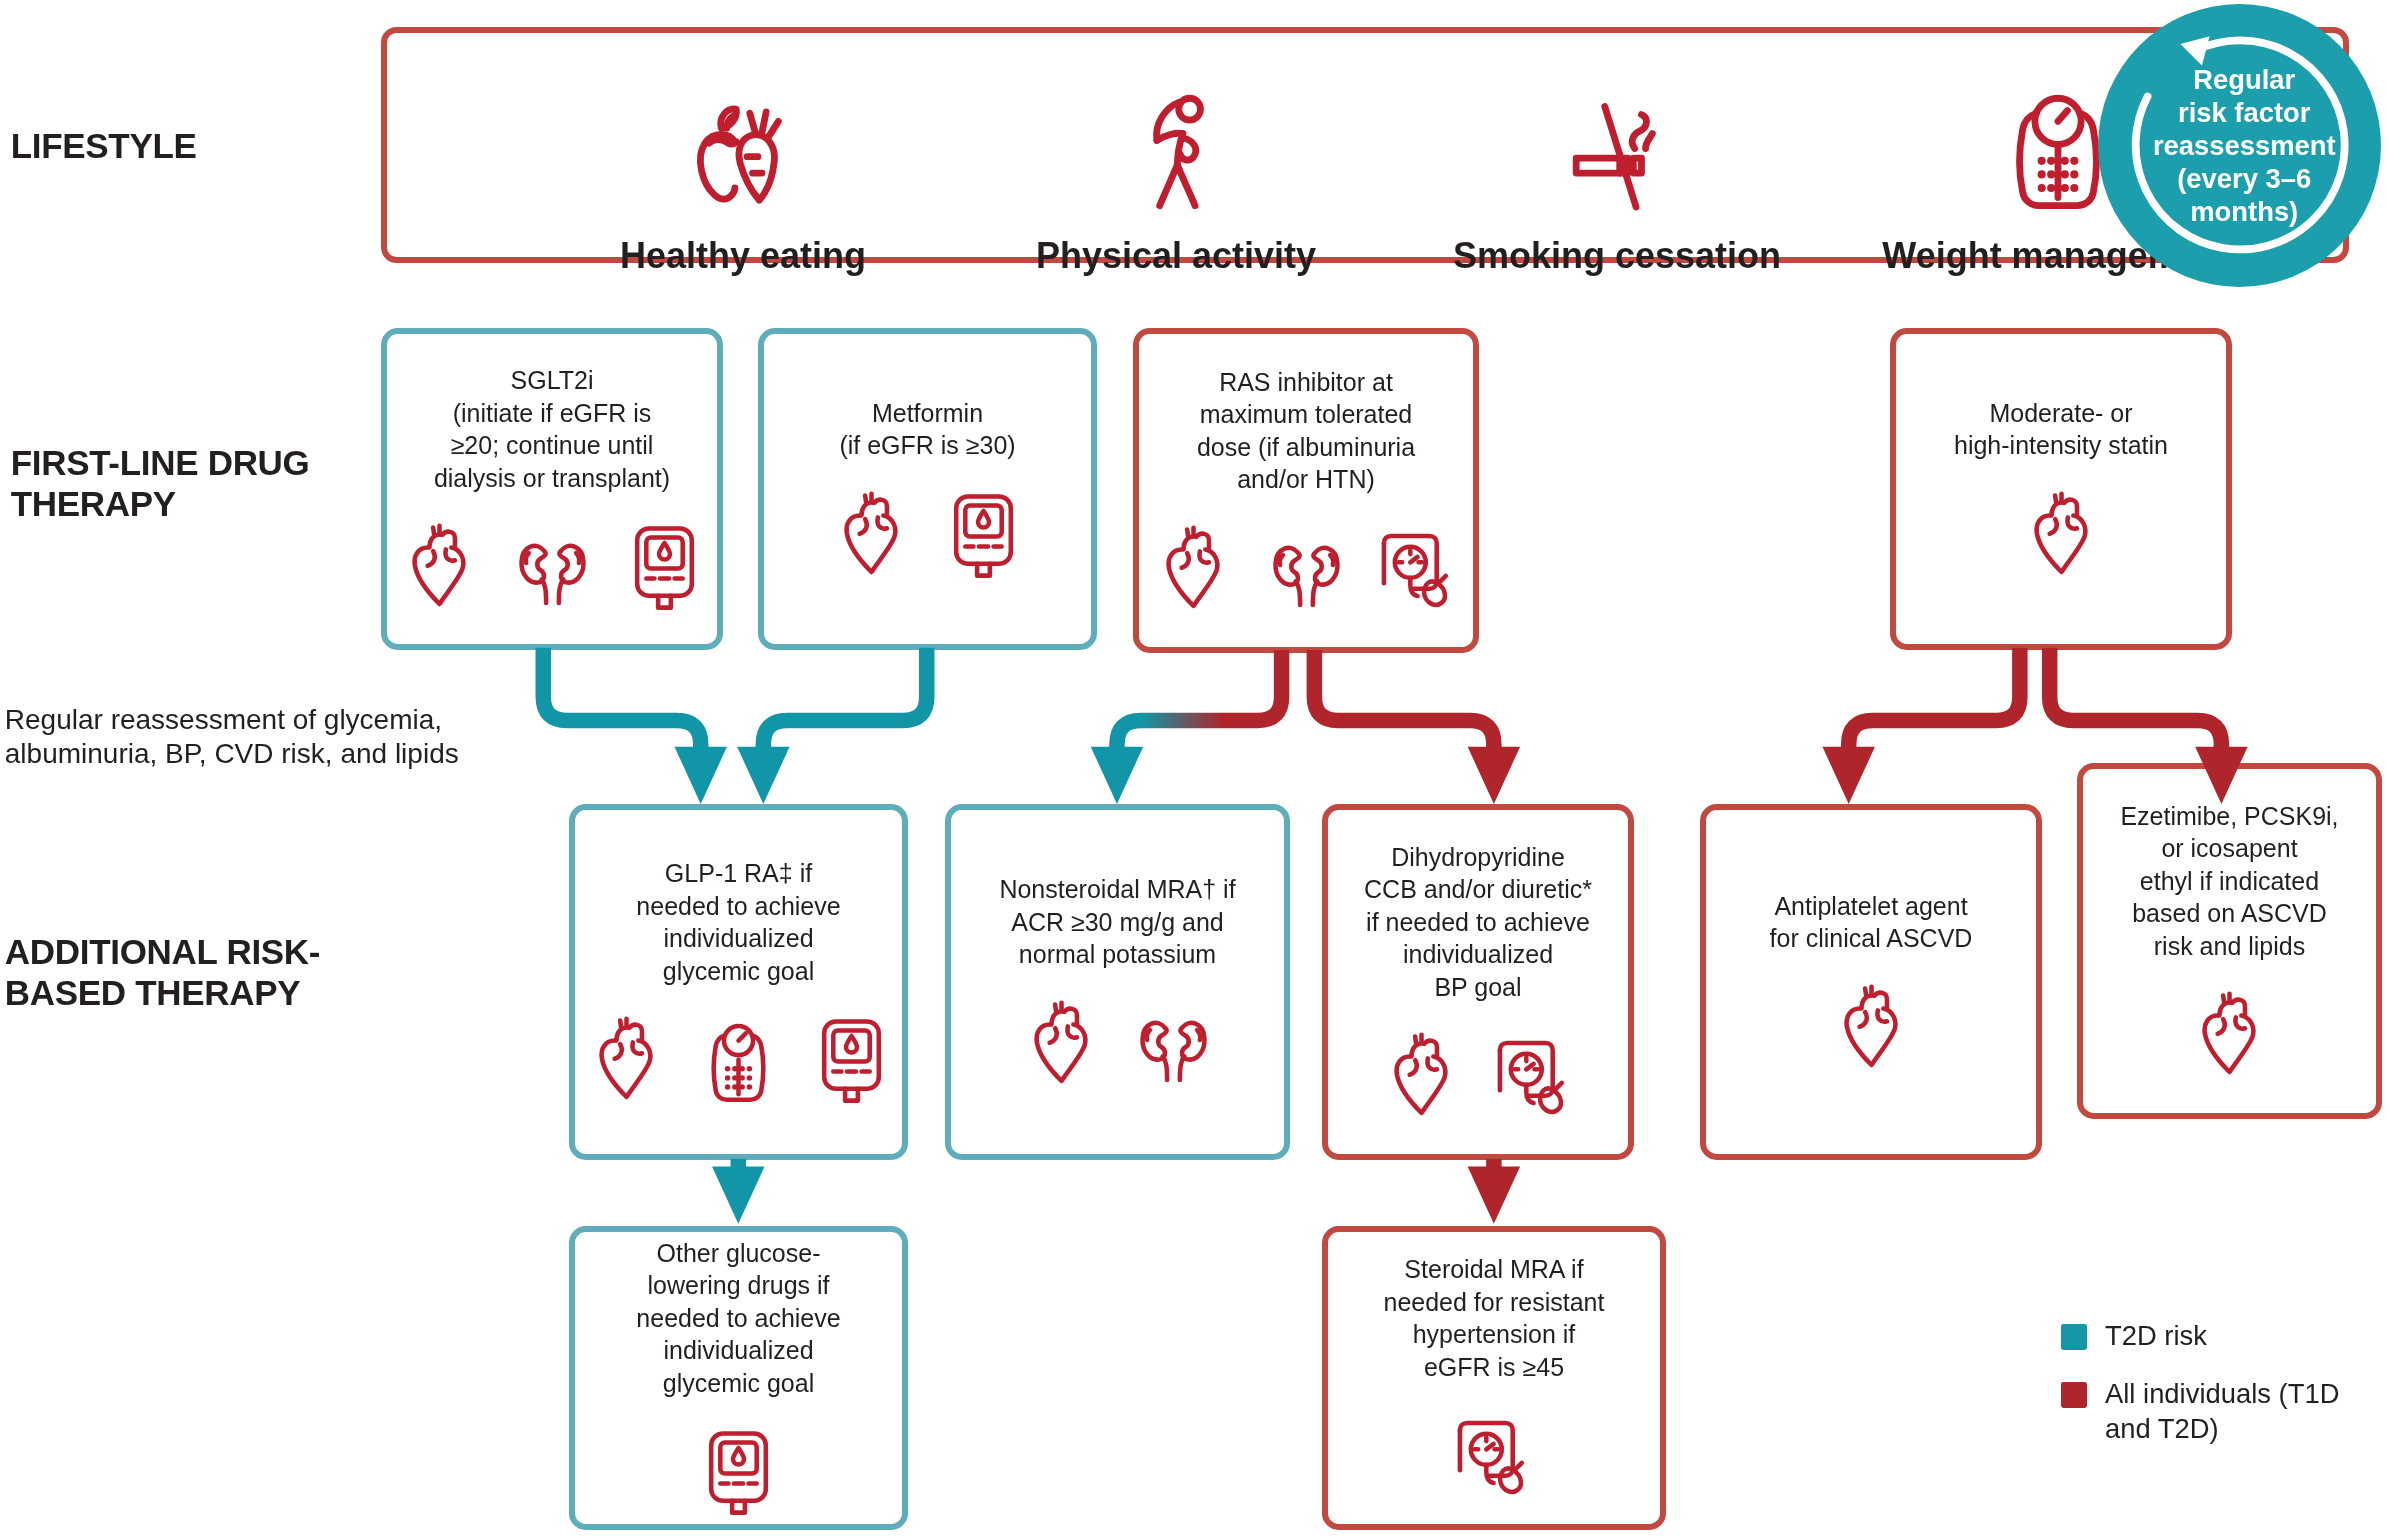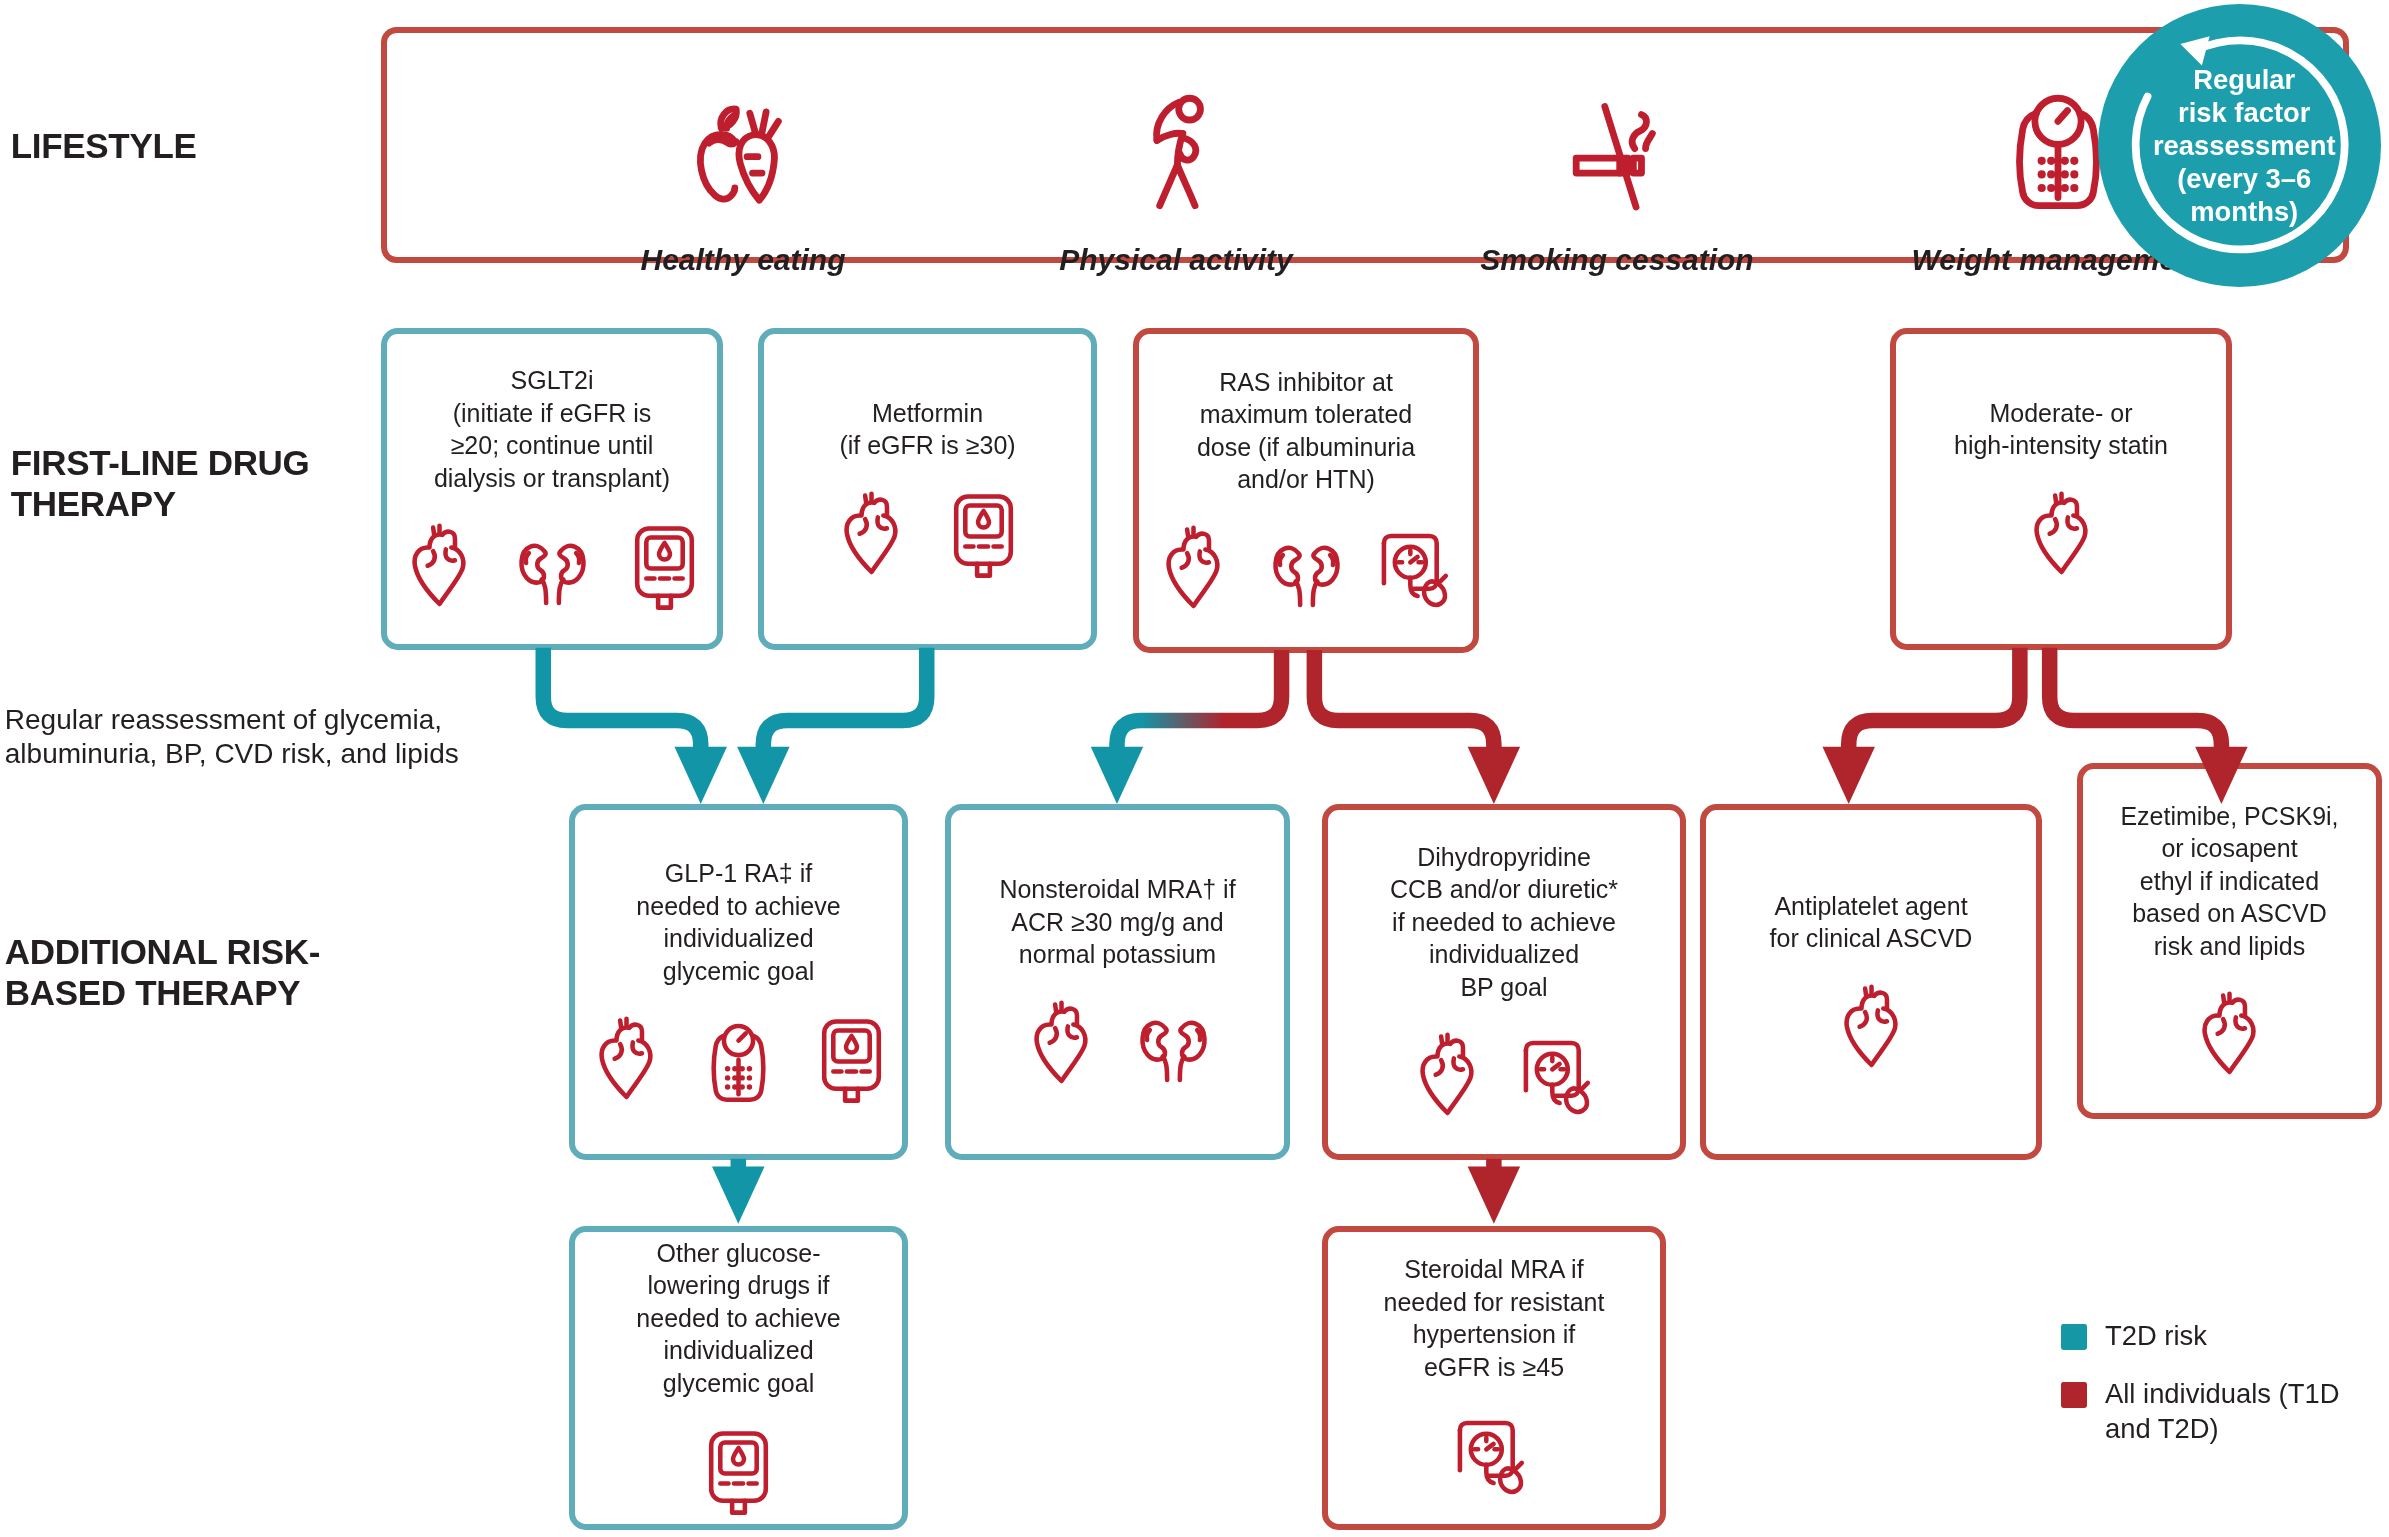--- a/index.html
+++ b/index.html
@@ -28,21 +28,21 @@
   .lifebox{
     position:absolute;left:381px;top:27px;width:1968px;height:236px;
     border:6.6px solid var(--red-border);border-radius:15.5px;box-sizing:border-box;background:#fff;
   }
   .life-item{
     position:absolute;top:47px;width:358px;height:197px;
     display:flex;flex-direction:column;align-items:center;justify-content:space-between;
   }
   .life-icon{height:148px;display:flex;align-items:center;justify-content:center;}
   .life-icon svg{width:136px;height:136px;color:var(--red-icon);}
-  .life-label{font-size:30px;font-weight:700;white-space:nowrap;font-style:italic;}
+  .life-label{font-size:36px;font-weight:700;white-space:nowrap;}
   .reassess-circle{
     position:absolute;left:2098px;top:3.6px;width:283px;height:283px;border-radius:50%;
     background:var(--teal-circle);display:flex;align-items:center;justify-content:center;z-index:6;
   }
   .reassess-circle .ring{position:absolute;inset:0;}
   .circle-text{
     position:relative;text-align:center;color:#fff;font-weight:700;
     font-size:27.4px;line-height:33px;white-space:pre-line;padding-left:9.5px;
   }
   
@@ -321,21 +321,21 @@
 normal potassium</div>
     <div class="bicons">
         <svg viewBox="0 0 100 100">
           <use href="#i-heart"></use>
         </svg>
         <svg viewBox="0 0 100 100">
           <use href="#i-kidneys"></use>
         </svg>
       </div>
   </div>
-  <div class="tbox red" style="left:1322px;top:804px;width:364px;height:356px;">
+  <div class="tbox red" style="left:1322px;top:804px;width:312px;height:356px;">
     <div class="btitle">Dihydropyridine
 CCB and/or diuretic*
 if needed to achieve
 individualized
 BP goal</div>
     <div class="bicons">
         <svg viewBox="0 0 100 100">
           <use href="#i-heart"></use>
         </svg>
         <svg viewBox="0 0 100 100">

